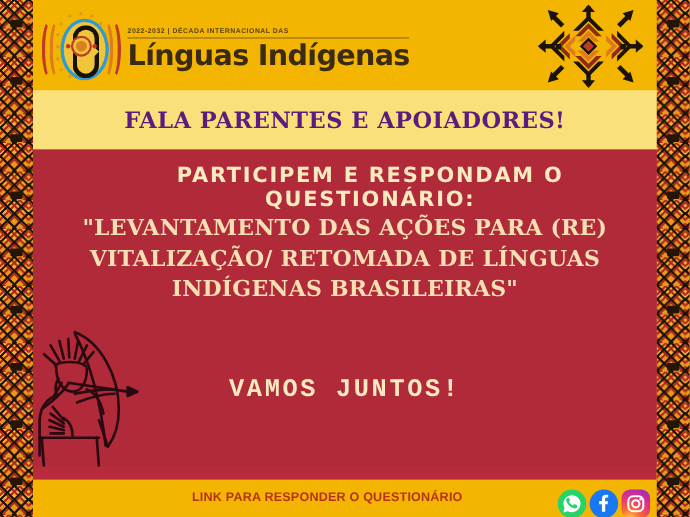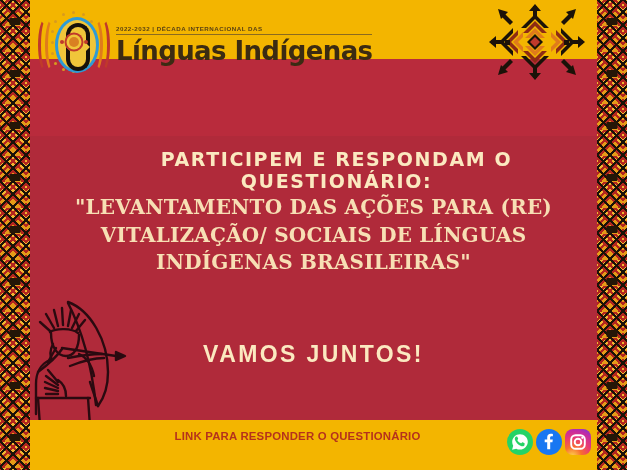--- a/index.html
+++ b/index.html
@@ -39,21 +39,21 @@
   .side-border.left{left:0;}
   .side-border.right{right:0;}
   .side-border .nub{
     position:absolute;left:50%;transform:translateX(-50%);
     width:11px;height:7px;background:#241607;
     border-radius:1px;
   }
 
   
   .header-band{
-    position:absolute;left:30px;right:30px;top:0;height:59px;
+    position:absolute;left:30px;right:30px;top:0;height:86px;
     background:#F3B500;
   }
   .logo-wrap{
     position:absolute;left:8px;top:6px;
     display:flex;align-items:center;gap:6px;
   }
   .emblem{position:relative;width:72px;height:72px;}
   .emblem .bracket{
     position:absolute;top:12px;width:9px;height:48px;
     border:3px solid #C0392B;border-radius:50%;
@@ -133,29 +133,29 @@
   .quote{
     position:absolute;left:34px;right:34px;top:58px;
     text-align:center;
     font-family:"DejaVu Serif",serif;
     font-weight:bold;font-size:20px;color:#F7DFB4;
     line-height:1.38;letter-spacing:.2px;
   }
   .cta{
     position:absolute;left:0;right:0;top:205px;
     text-align:center;
-    font-family:Liberation Sans, sans-serif;
+    font-family:Liberation Mono, monospace;
     font-size:23px;font-weight:bold;color:#FBE9C0;
     letter-spacing:2.4px;
   }
   .archer{position:absolute;left:-6px;top:150px;width:108px;height:145px;}
 
   
   .footer-band{
-    position:absolute;left:30px;right:30px;bottom:0;height:50px;
+    position:absolute;left:30px;right:30px;bottom:0;height:34px;
     background:#F3B500;
   }
   .footer-text{
     position:absolute;left:60px;right:92px;top:8px;
     text-align:center;
     font-size:11.4px;font-weight:bold;color:#B5321C;
     line-height:1.42;letter-spacing:.2px;
   }
   .socials{
     position:absolute;right:6px;top:9px;
@@ -287,28 +287,31 @@
           <rect x="16" y="36" width="5" height="5"></rect>
             <rect x="75" y="36" width="5" height="5"></rect>
         </g>
 
         <path d="M46 30 L54 38 L46 46 L38 38 Z" fill="#1b1208"></path>
         <path d="M46 33 L51 38 L46 43 L41 38 Z" fill="#C0392B"></path>
       </g>
     </svg>
   </div>
 
+  <div class="headline-band">
+    <div class="headline">FALA PARENTES E APOIADORES!</div>
+  </div>
 
   <div class="body-red">
 
     <div class="subhead">PARTICIPEM E RESPONDAM O QUESTIONÁRIO:</div>
 
     <div class="quote">
       <div>"LEVANTAMENTO DAS AÇÕES PARA (RE)</div>
-      <div>VITALIZAÇÃO/ SOCIAIS DE LÍNGUAS</div>
+      <div>VITALIZAÇÃO/ RETOMADA DE LÍNGUAS</div>
       <div>INDÍGENAS BRASILEIRAS"</div>
     </div>
 
     <div class="cta">VAMOS JUNTOS!</div>
 
     <svg class="archer" viewBox="0 0 108 145">
       <g fill="none" stroke="#2A0A10" stroke-width="2.4" stroke-linecap="round" stroke-linejoin="round">
 
         <path d="M44 16 C66 24 84 54 84 86 C84 102 80 112 74 120"></path>
 

